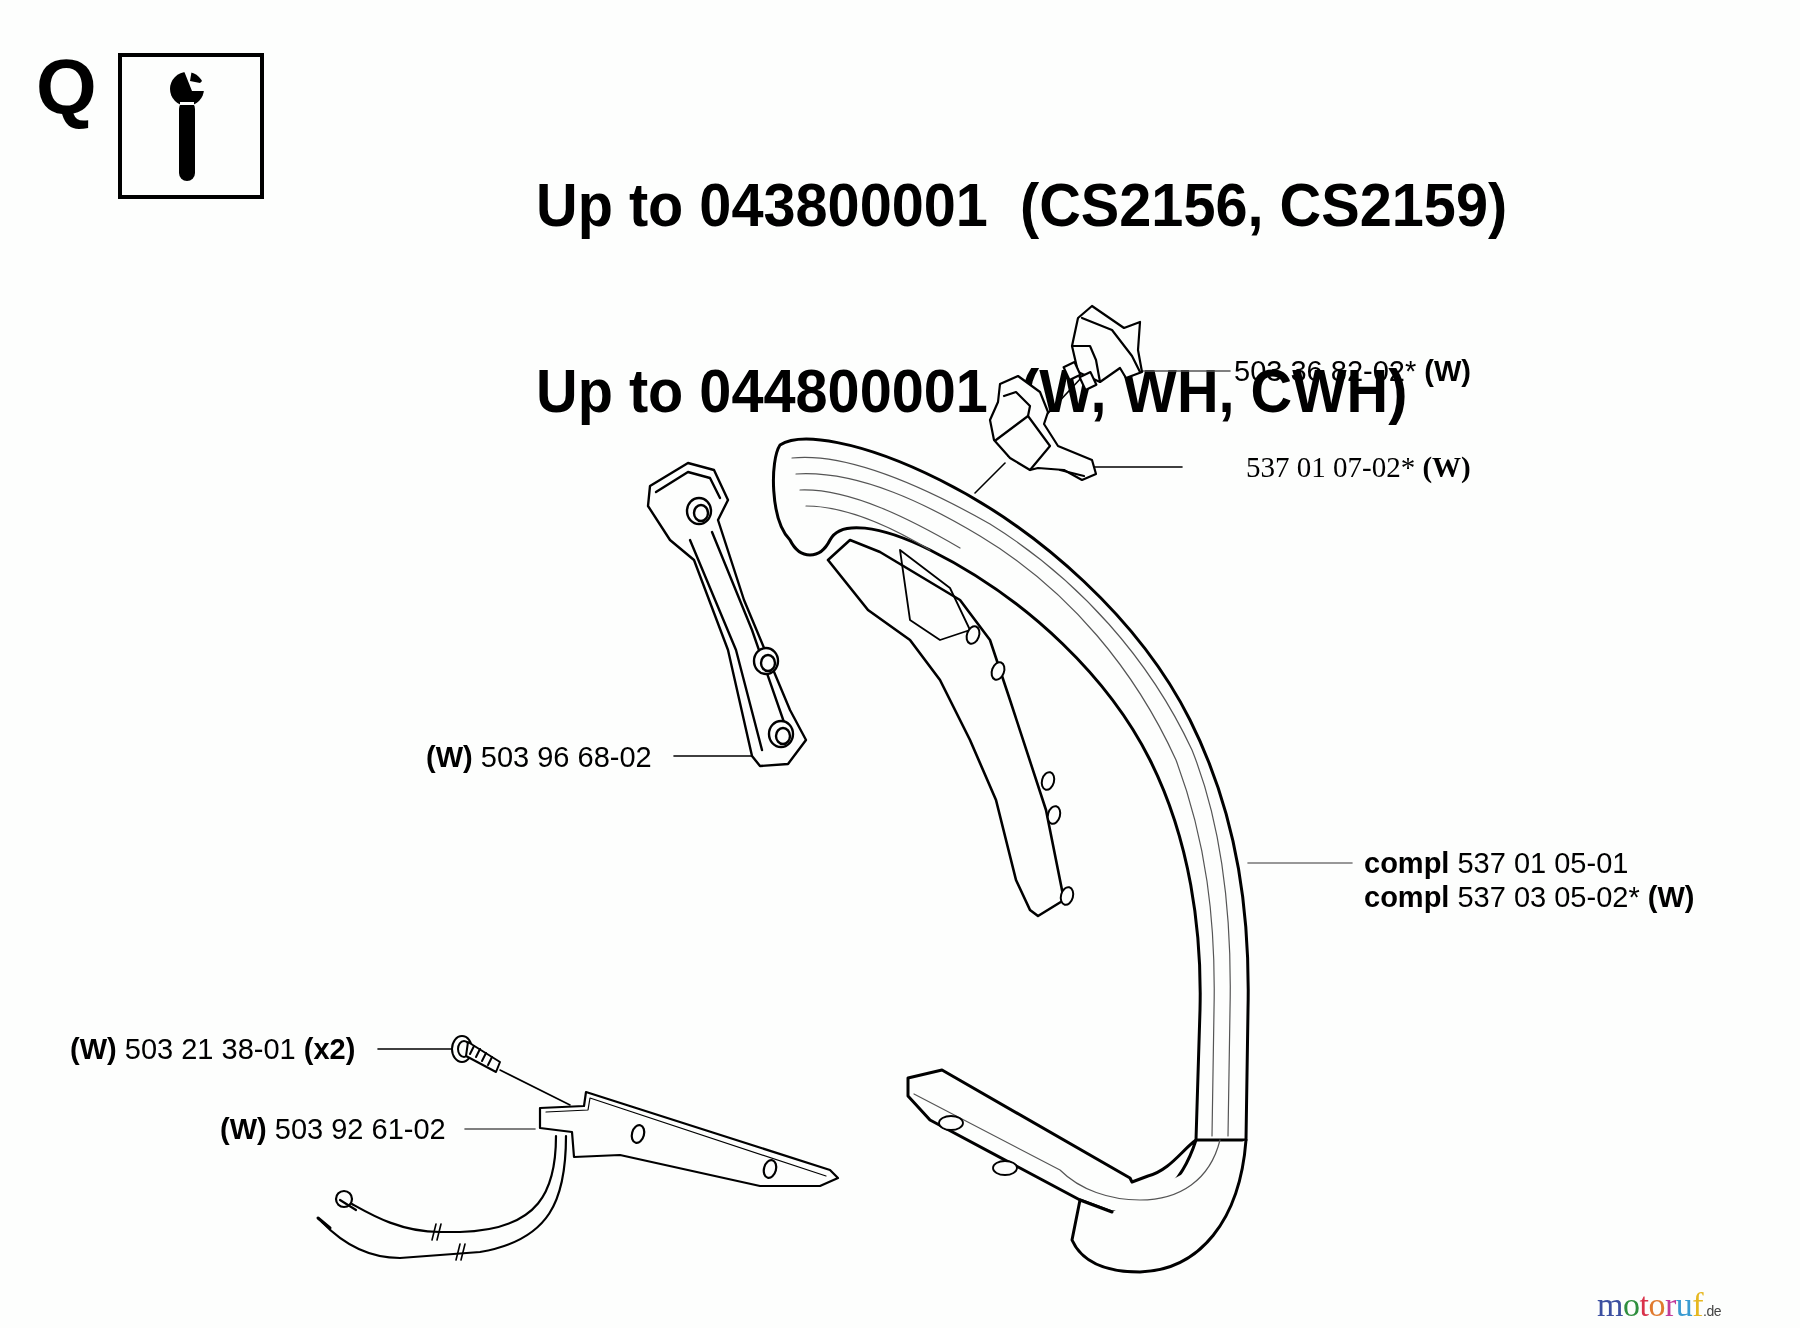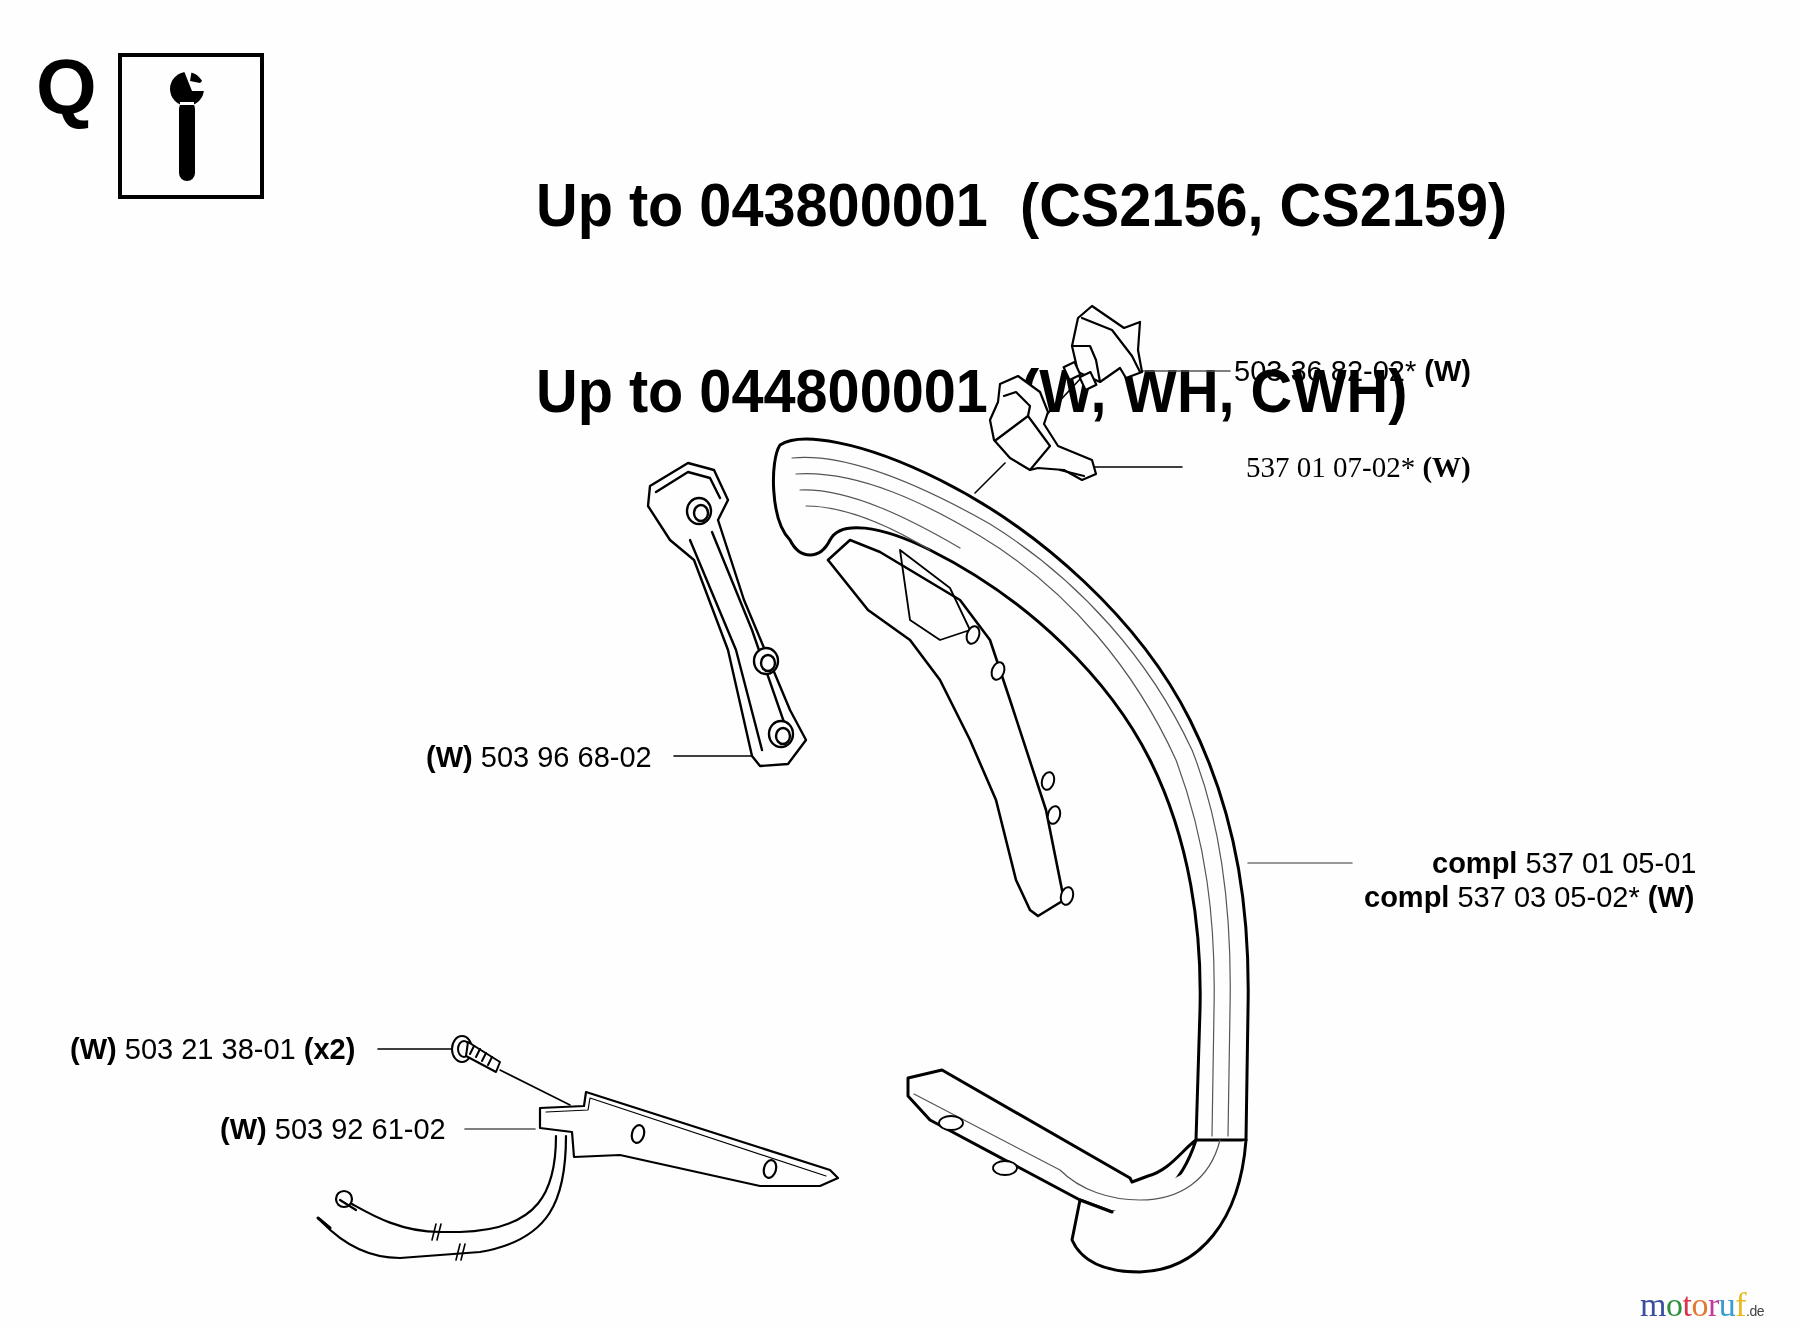--- a/index.html
+++ b/index.html
@@ -26,21 +26,21 @@
     transform: scaleX(0.93); transform-origin: left top;
     white-space: pre;
   }
   .title div { height: 62px; }
   .drawing { position: absolute; left: 0; top: 0; }
   .callout {
     position: absolute; font-size: 29px; line-height: 34px; white-space: nowrap;
   }
   .callout b { font-weight: bold; }
   .watermark {
-    position: absolute; left: 1640px; top: 1288px;
+    position: absolute; left: 1597px; top: 1288px;
     font-family: "Liberation Serif", "DejaVu Serif", serif;
     font-size: 34px; line-height: 34px; letter-spacing: -0.5px;
   }
   .watermark span { display: inline-block; }
   .watermark .tld {
     font-family: "Liberation Sans", sans-serif; font-size: 14px; color: #444;
   }
 </style>
 </head>
 <body>
@@ -159,21 +159,21 @@
 <div class="callout" style="left:1246px; top:450px;font-family:Liberation Serif, serif;">
   <span>537 01 07-02*</span>
   <b>(W)</b>
 </div>
 
 <div class="callout" style="left:426px; top:708px;margin-top:32px;">
   <b>(W)</b>
   <span>503 96 68-02</span>
 </div>
 
-<div class="callout" style="left:1432px; top:846px;">
+<div class="callout" style="left:1364px; top:846px;">
   <b>compl</b>
   <span>537 01 05-01</span>
 </div>
 
 <div class="callout" style="left:1364px; top:880px;">
   <b>compl</b>
   <span>537 03 05-02*</span>
   <b>(W)</b>
 </div>
 

